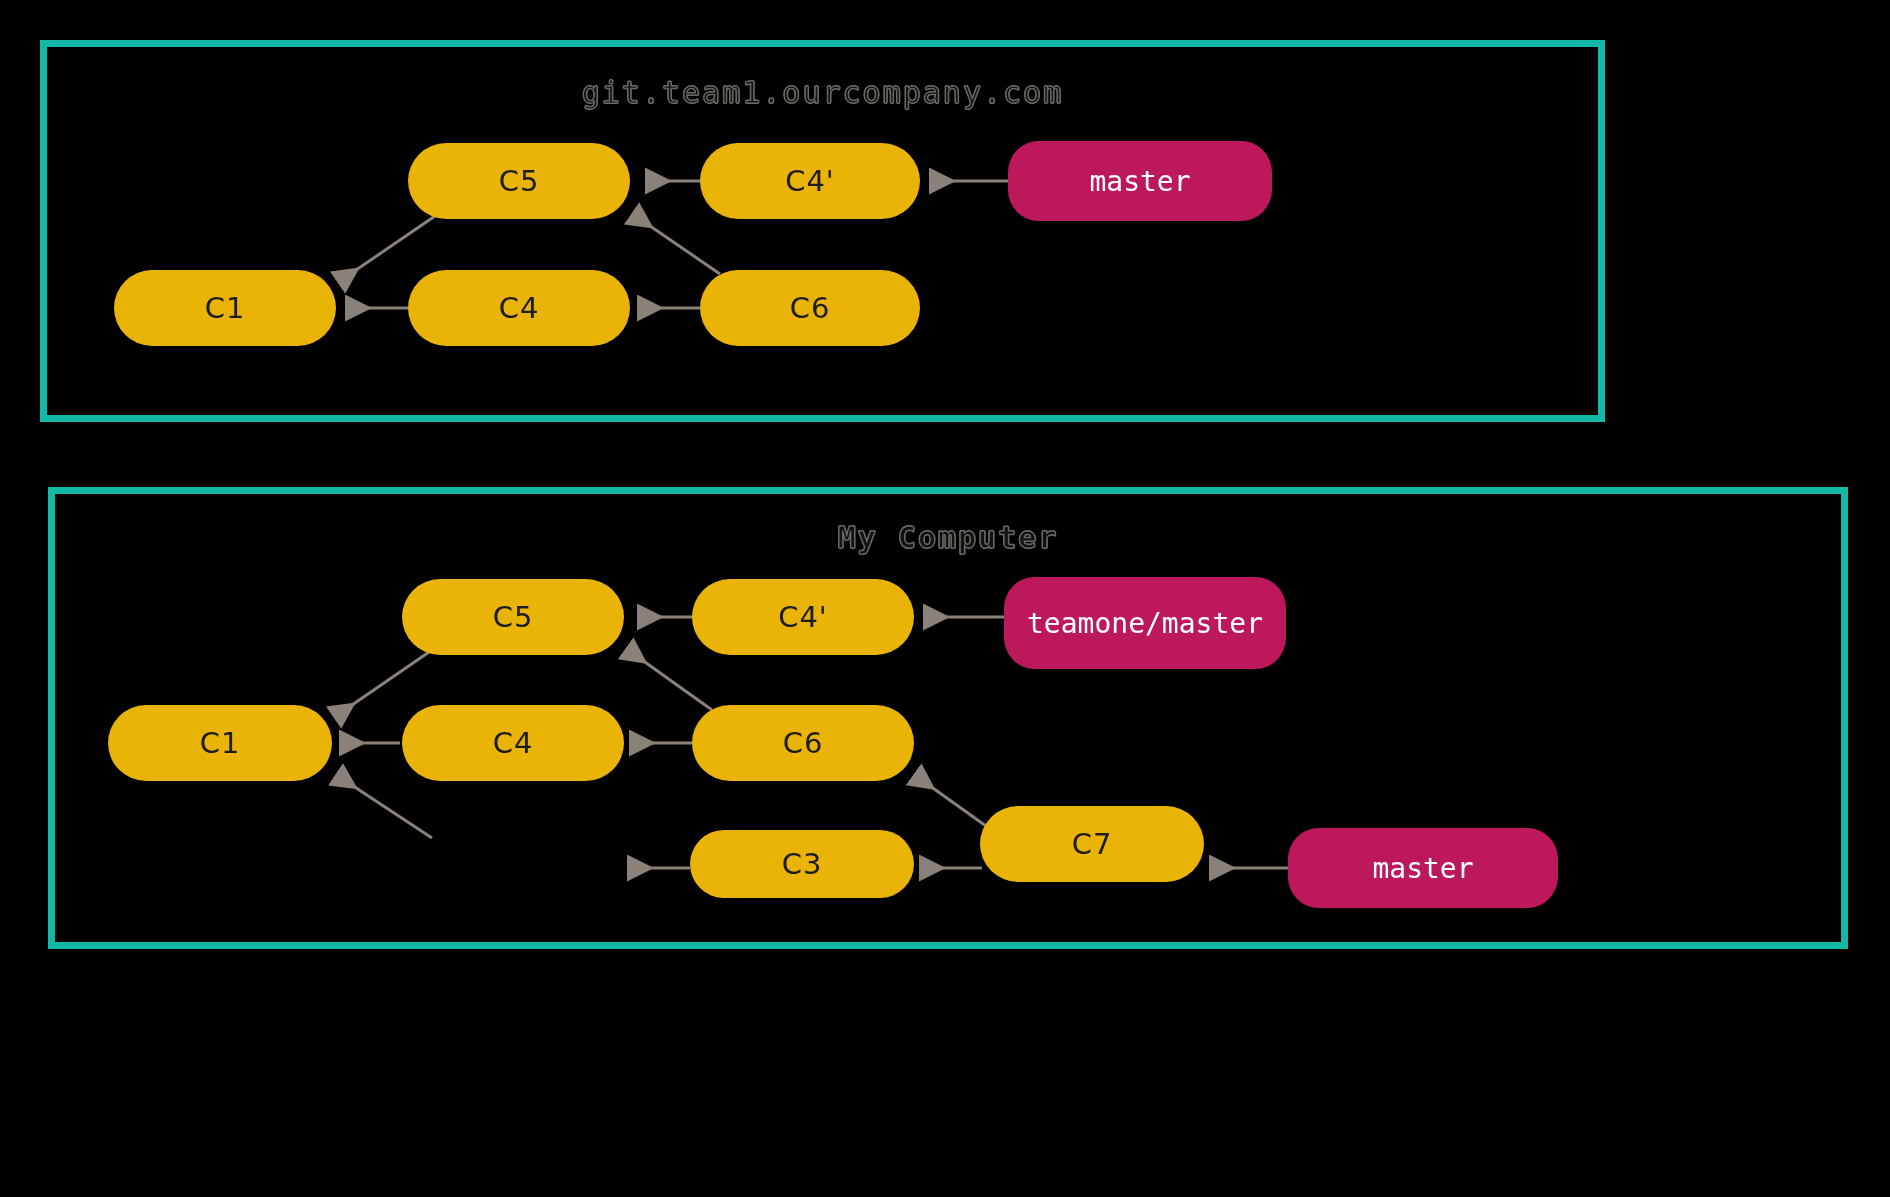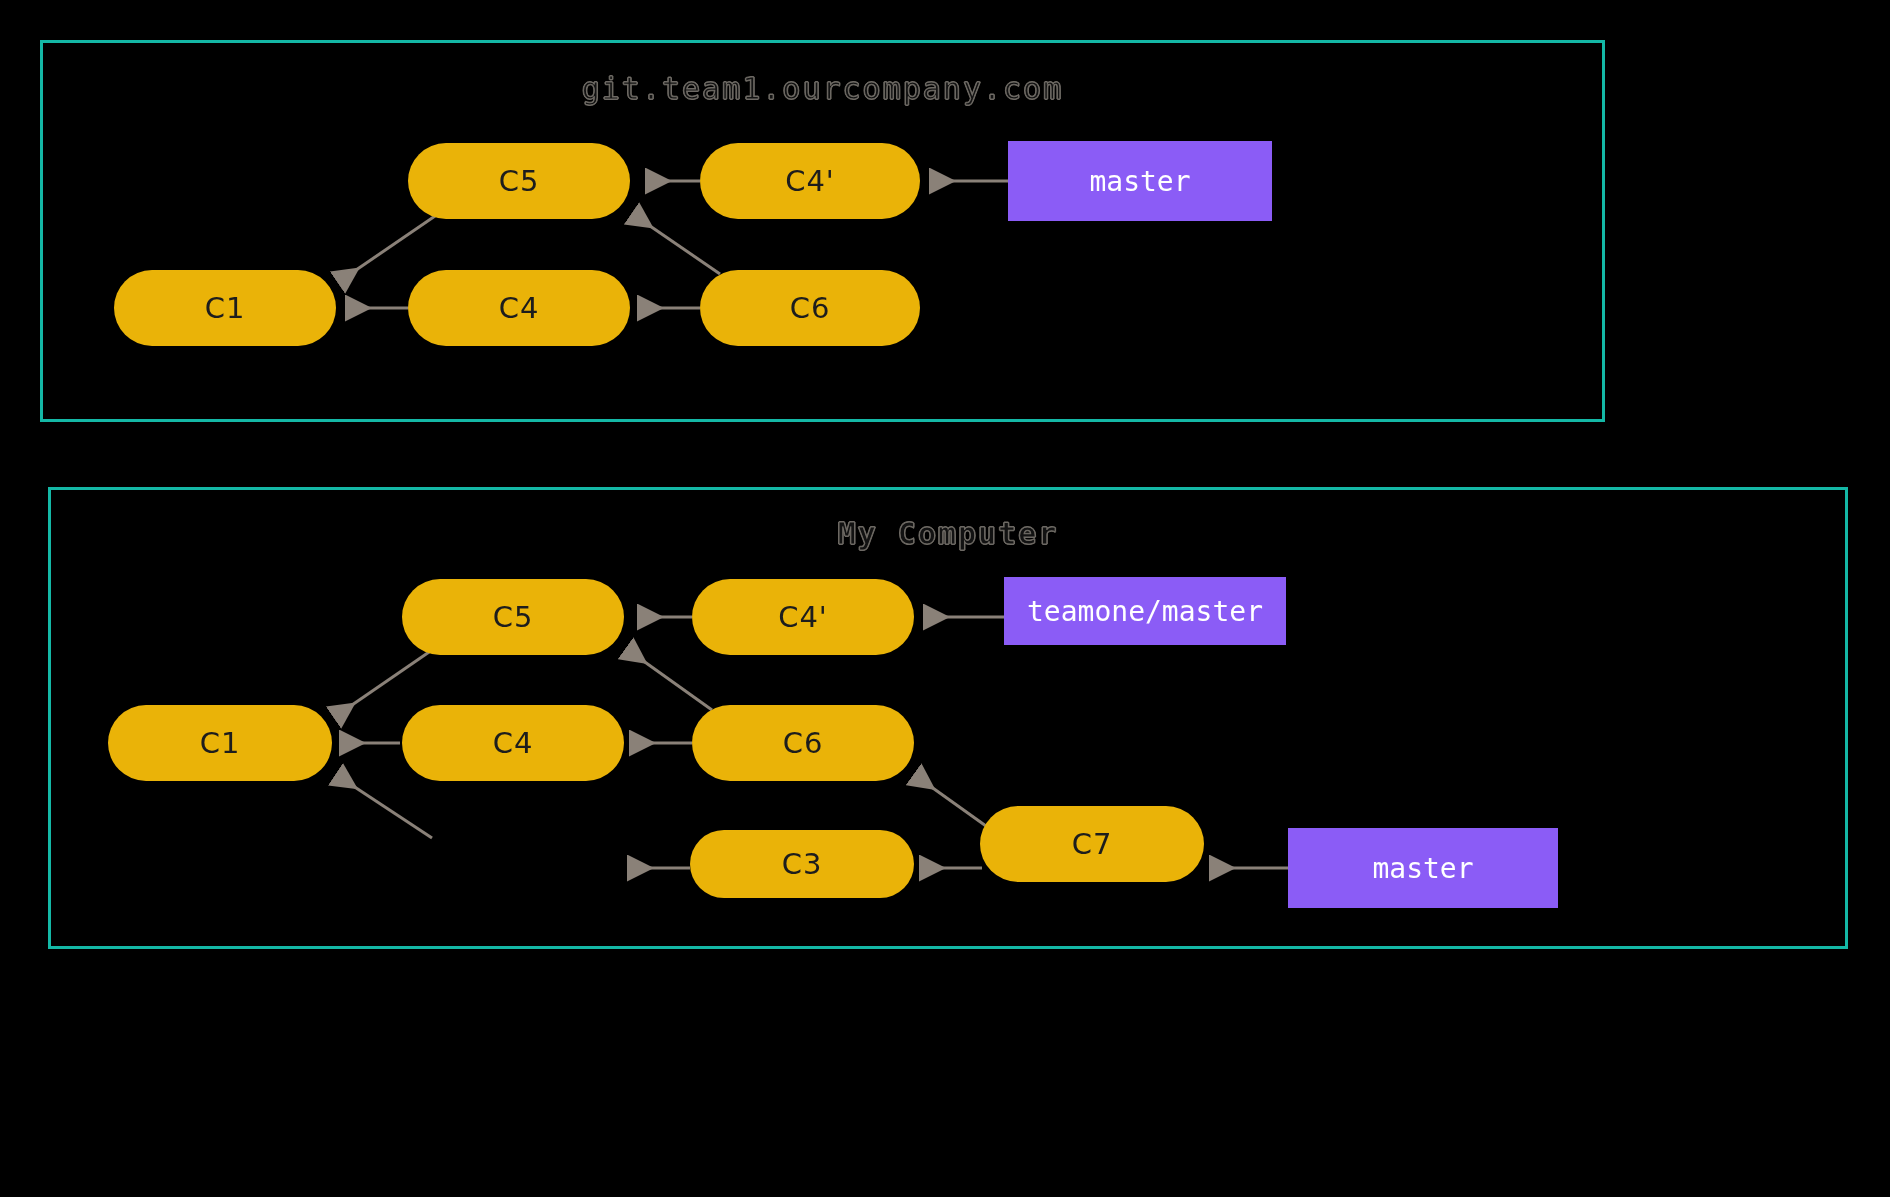--- a/index.html
+++ b/index.html
@@ -18,21 +18,21 @@
   .stage {
     position: absolute;
     left: 0; top: 0;
     width: 1890px;
     height: 1197px;
   }
 
   
   .panel {
     position: absolute;
-    border: 3px solid #14b8a6;
+    border: 7px solid #14b8a6;
     background: transparent;
     box-sizing: border-box;
   }
   #panel-remote { left: 40px;  top: 40px;  width: 1565px; height: 382px; }
   #panel-local  { left: 48px;  top: 487px; width: 1800px; height: 462px; font-weight: bold; }
 
   .panel-title {
     position: absolute;
     width: 100%;
     text-align: center;
@@ -61,30 +61,31 @@
     color: #1d1d1d;
     font-family: "DejaVu Sans", sans-serif;
     font-size: 29px;
     letter-spacing: 1px;
     box-sizing: border-box;
   }
 
   
   .branch {
     position: absolute;
-    background: #8b5cf6;
+    background: #be185d;
     display: flex;
     align-items: center;
     justify-content: center;
     color: #ffffff;
     font-family: "DejaVu Sans Mono", monospace;
     font-size: 28px;
     letter-spacing: 0px;
     box-sizing: border-box;
     white-space: nowrap;
+    border-radius: 31px;
   }
 
   
   .arrows {
     position: absolute;
     left: 0; top: 0;
     width: 1890px;
     height: 1197px;
     pointer-events: none;
   }
@@ -156,16 +157,16 @@
   </svg>
 
   <div class="commit" style="left:402px; top:579px; width:222px; height:76px;">C5</div>
   <div class="commit" style="left:692px; top:579px; width:222px; height:76px;">C4'</div>
   <div class="commit" style="left:108px; top:705px; width:224px; height:76px;">C1</div>
   <div class="commit" style="left:402px; top:705px; width:222px; height:76px;">C4</div>
   <div class="commit" style="left:692px; top:705px; width:222px; height:76px;">C6</div>
   <div class="commit" style="left:690px; top:830px; width:224px; height:68px;">C3</div>
   <div class="commit" style="left:980px; top:806px; width:224px; height:76px;">C7</div>
 
-  <div class="branch" style="left:1004px; top:577px; width:282px; height:68px;">teamone/master</div>
+  <div class="branch" style="left:1004px; top:577px; width:282px; height:92px;">teamone/master</div>
   <div class="branch" style="left:1288px; top:828px; width:270px; height:80px;">master</div>
 
 </div>
 
 </body></html>

